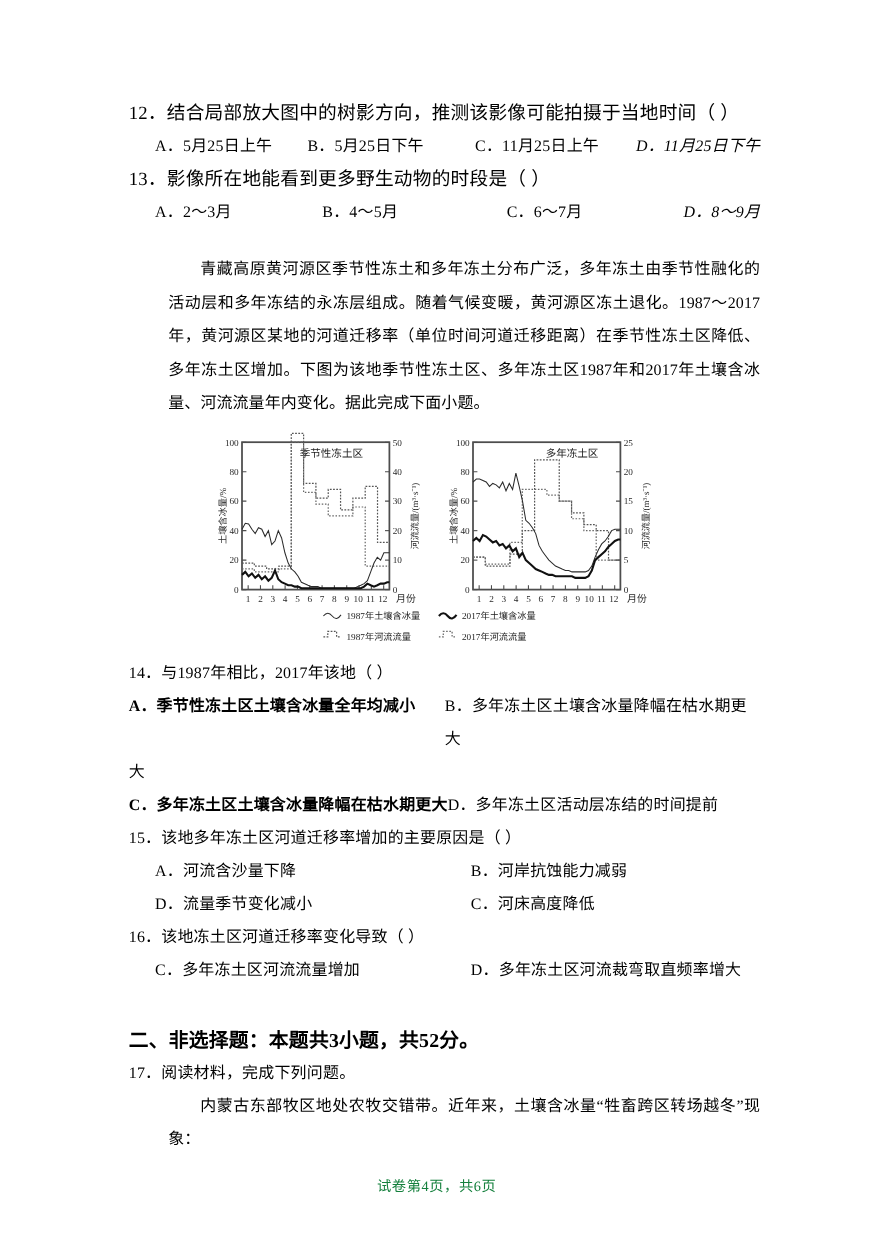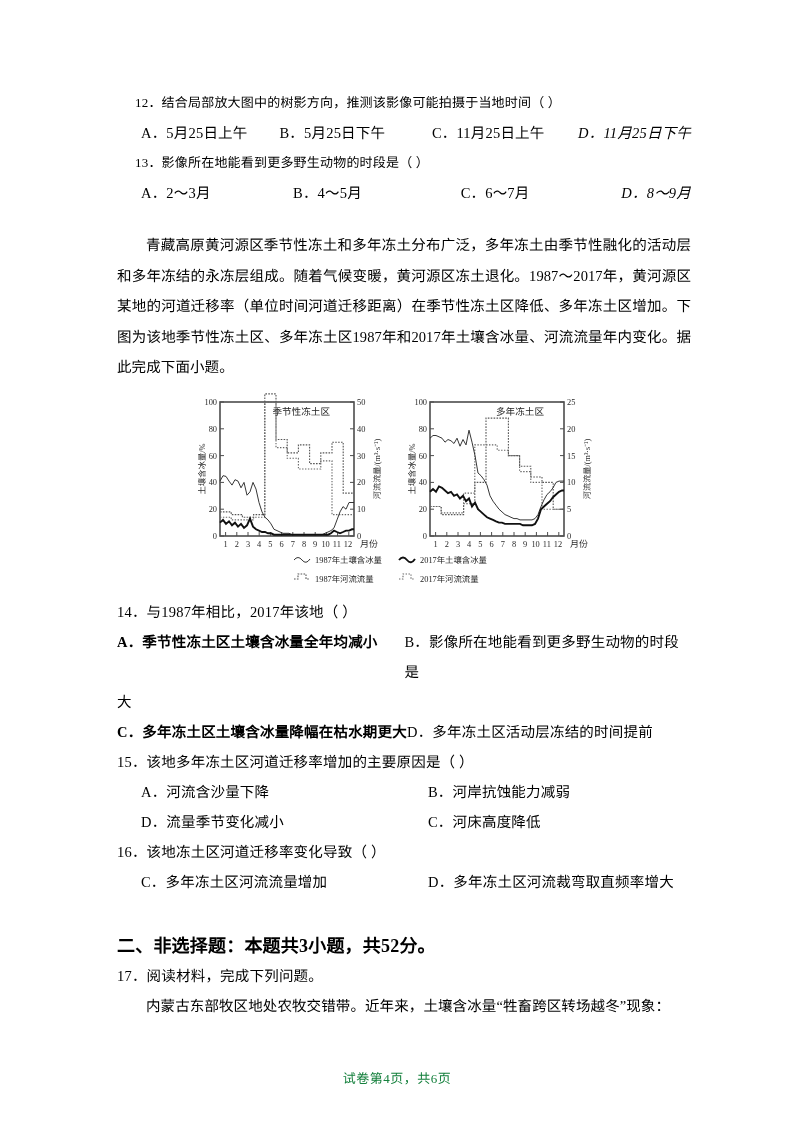--- a/index.html
+++ b/index.html
@@ -13,25 +13,24 @@
     overflow:hidden;
   }
   .page{
     position:absolute;
     left:0;top:0;
     width:794px;height:1123px;
     box-sizing:border-box;
     padding:88px 103px 0 117px;
   }
   .q-line{
-    font-size:13px;
+    font-size:17px;
     line-height:30px;
     letter-spacing:0.2px;
     white-space:nowrap;
-    margin-left:18px;
   }
   .q-stem{
     font-size:14.5px;
     line-height:30px;
     letter-spacing:0.2px;
   }
   .opts-row{
     display:flex;
     font-size:14.5px;
     line-height:30px;
@@ -44,20 +43,21 @@
   .opt-w-d{width:auto;font-style:italic;}
   .opts-2 .op{width:50%;}
   .passage{
     font-size:14.5px;
     line-height:30.5px;
     text-align:justify;
     text-justify:inter-ideograph;
     text-indent:2em;
     margin-top:22px;
     letter-spacing:0.1px;
+    margin-left:36px;
   }
   .figure-wrap{
     margin-top:8px;
     display:flex;
     justify-content:center;
   }
   .figure-wrap svg{display:block;}
   .gap-sm{height:6px;}
   .gap-lg{height:34px;}
   .sec-head{
@@ -289,21 +289,21 @@
 
       </g>
     </svg>
   </div>
 
   <div class="gap-sm"></div>
 
   <div class="q-stem">14．与1987年相比，2017年该地（     ）</div>
   <div class="flexpair">
     <div class="wrap-opt">A．季节性冻土区土壤含冰量全年均减小</div>
-    <div class="wrap-opt">B．影像所在地能看到更多野生动物的时段是</div>
+    <div class="wrap-opt">B．多年冻土区土壤含冰量降幅在枯水期更大</div>
   </div>
   <div class="wrap-opt">大</div>
   <div class="flexpair">
     <div class="wrap-opt">C．多年冻土区土壤含冰量降幅在枯水期更大</div>
     <div class="wrap-opt">D．多年冻土区活动层冻结的时间提前</div>
   </div>
 
   <div class="q-stem">15．该地多年冻土区河道迁移率增加的主要原因是（     ）</div>
   <div class="opts-row opts-2">
     <span class="op">A．河流含沙量下降</span>

